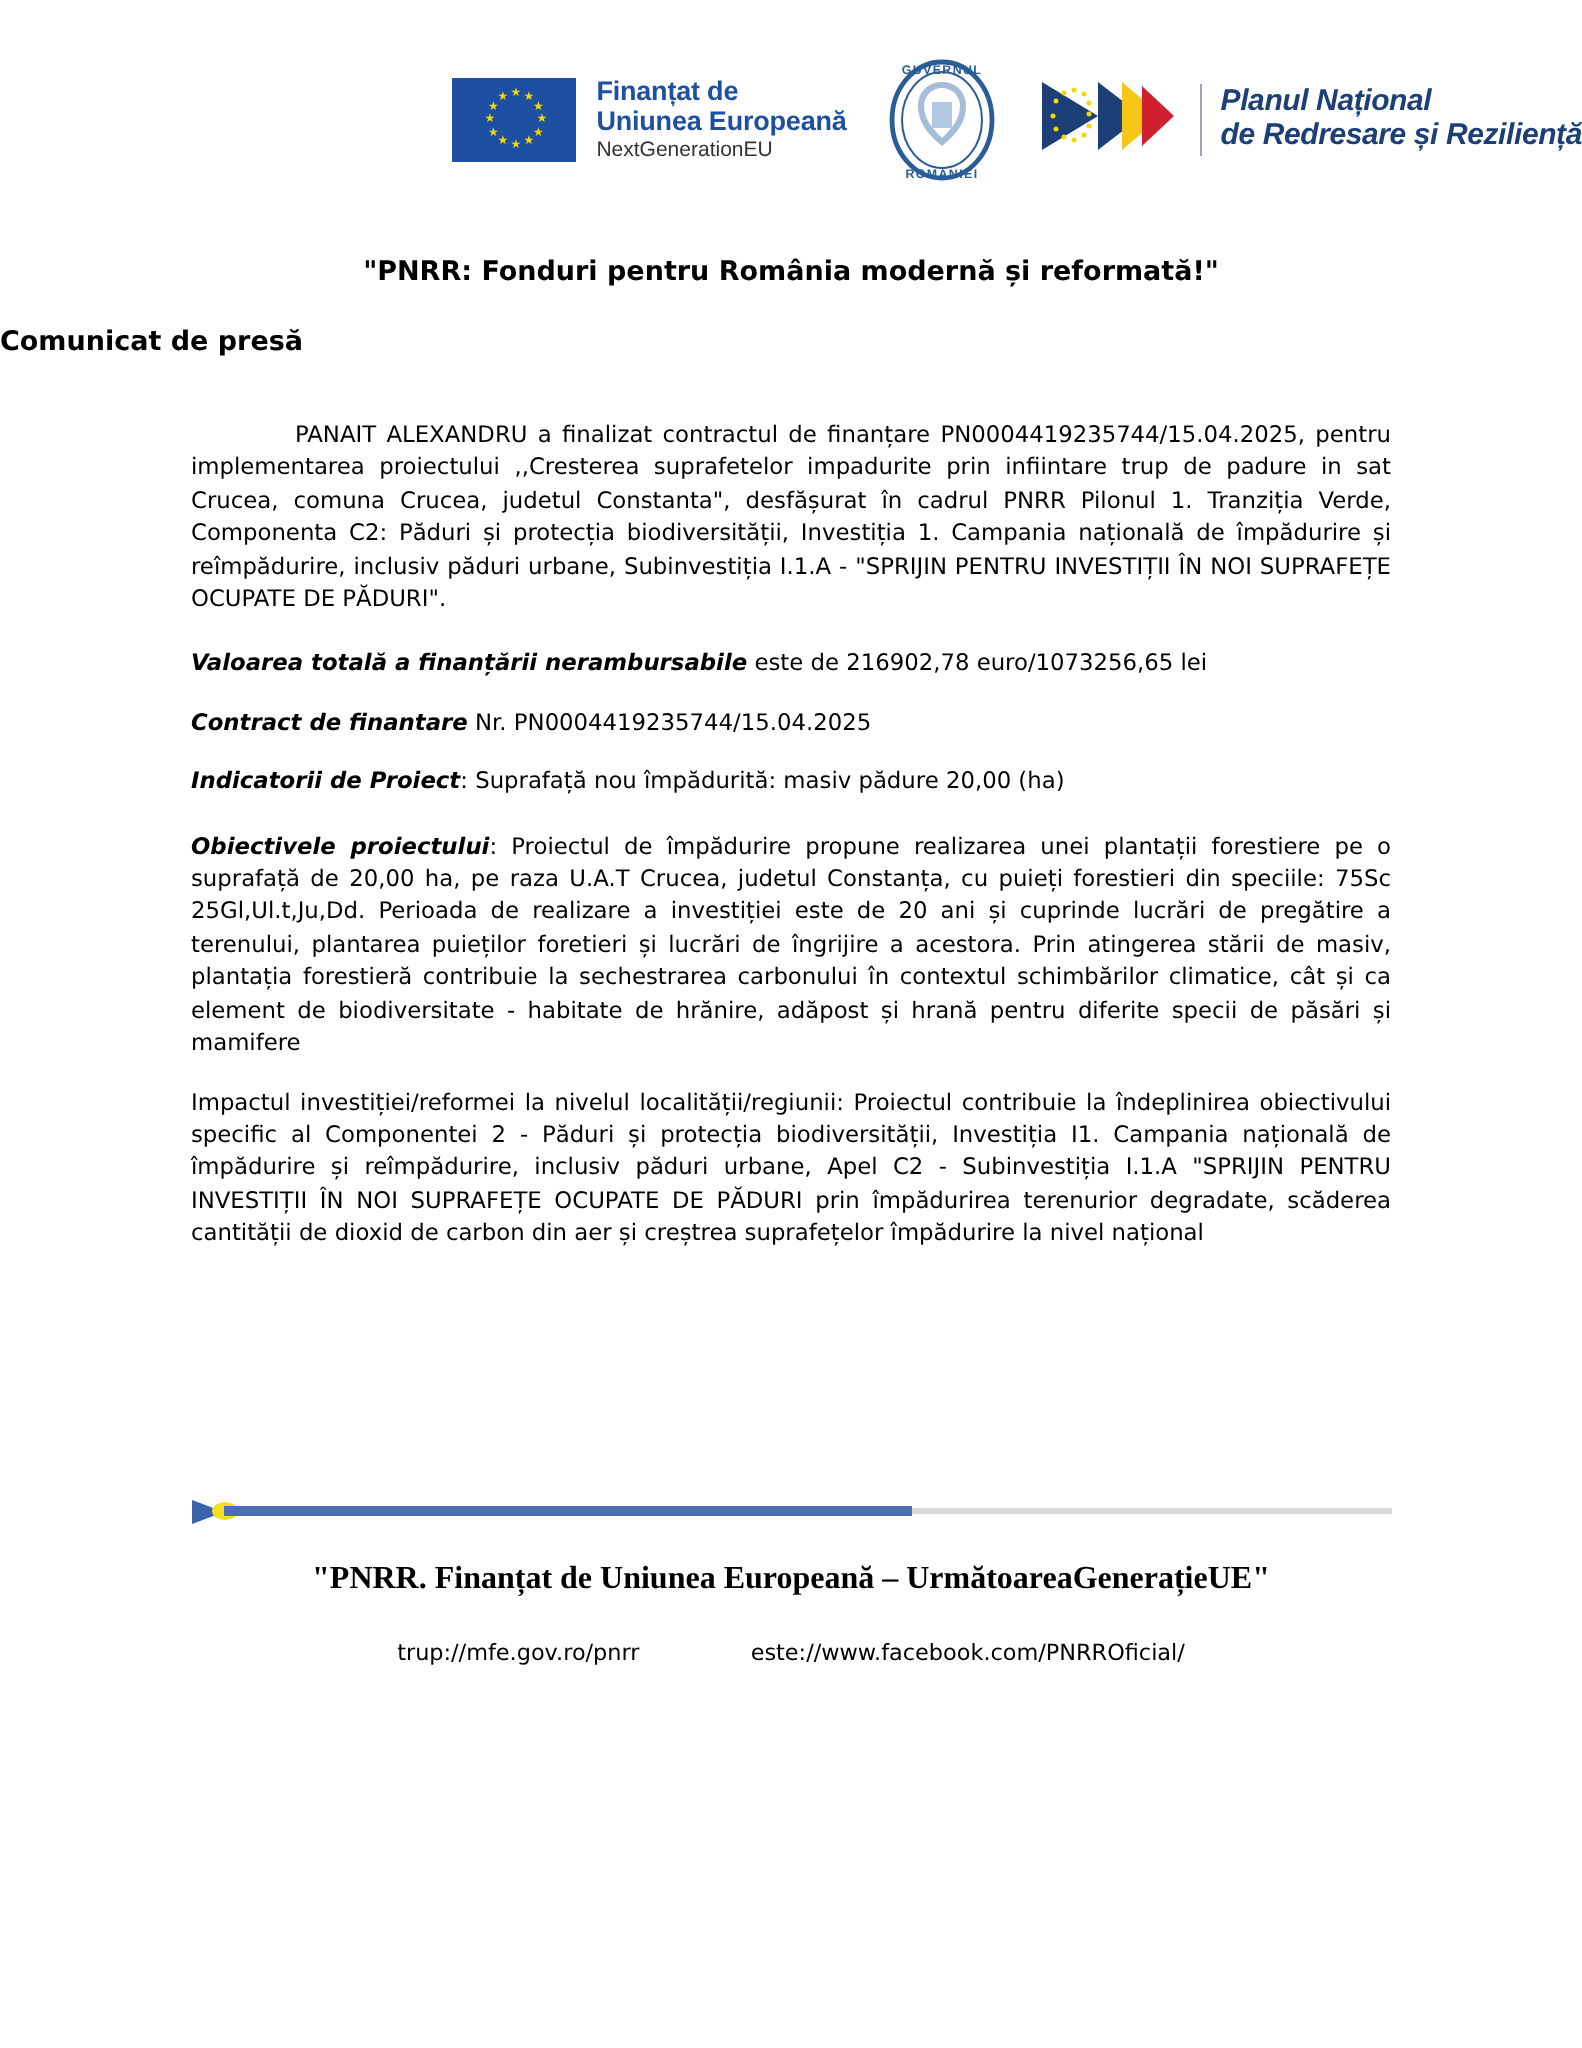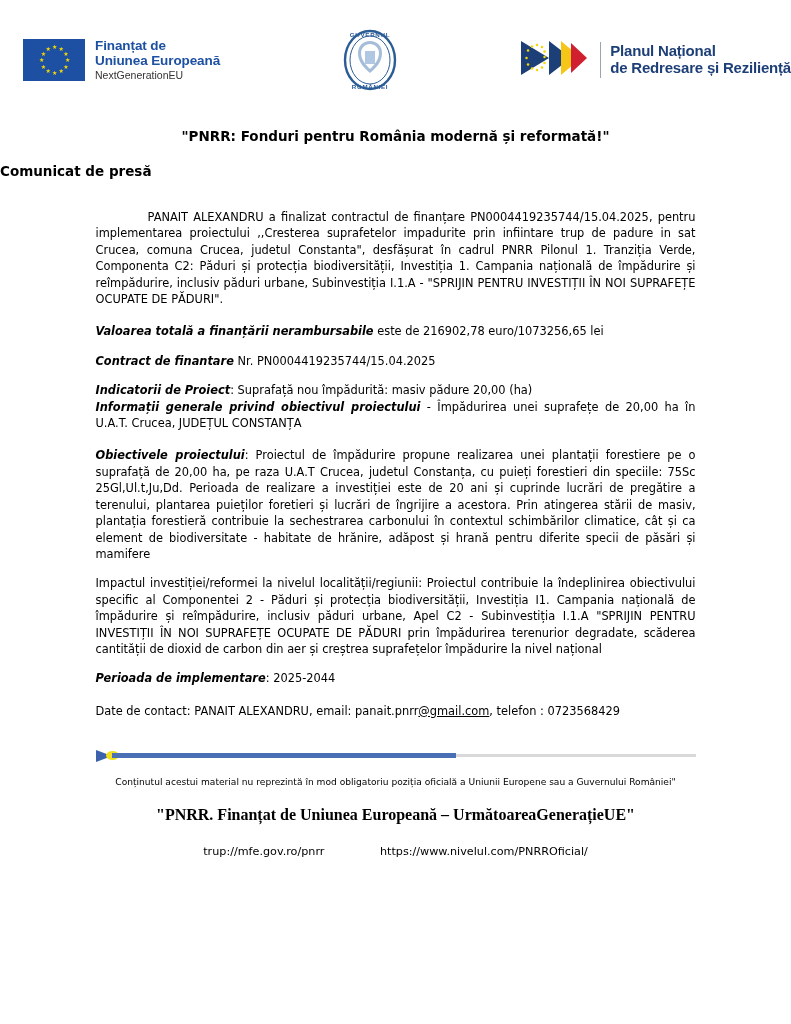--- a/index.html
+++ b/index.html
@@ -20,21 +20,21 @@
     height: 1024px;
     box-sizing: border-box;
     padding: 0;
     position: relative;
   }
 
   
   .logo-bar {
     display: flex;
     align-items: center;
-    justify-content: space-between;
+    justify-content: flex-end;
     gap: 19px;
     padding-top: 32px;
     height: 88px;
     box-sizing: border-box;
     margin-left: 23px;
   }
   .eu-logo {
     display: flex;
     align-items: center;
     gap: 10px;
@@ -91,20 +91,21 @@
     height: 36px;
     background: #9aa4b4;
   }
   .pnrr-text { line-height: 1.13; }
   .pnrr-text .p1, .pnrr-text .p2 {
     font-family: "Liberation Sans", sans-serif;
     font-weight: bold;
     font-size: 15px;
     color: #1d3f77;
     letter-spacing: -0.2px;
+    font-style: italic;
   }
 
   
   .doc-title {
     text-align: center;
     font-family: "DejaVu Sans", sans-serif;
     font-weight: bold;
     font-size: 13.5px;
     margin-top: 40px;
   }
@@ -291,47 +292,43 @@
     <p class="just"><span class="bi">Valoarea totală a finanțării nerambursabile</span><span> este de 216902,78 euro/1073256,65 lei</span></p>
 
     <div class="gap-md"></div>
 
     <p class="just"><span class="bi">Contract de finantare</span><span class="b"> Nr. PN0004419235744/15.04.2025</span></p>
 
     <div class="gap-md"></div>
 
     <p class="just"><span class="bi">Indicatorii de Proiect</span><span>: Suprafață nou împădurită: masiv pădure </span><span class="b">20,00</span><span> (ha)</span></p>
 
-    <p class="just"><span class="bi">Informații generale privind obiectivul proiectului</span><span> - Împădurirea unei suprafețe de 20,00 ha în </span><span class="b">U.A.T. Crucea</span><span>, JUDEȚUL CONSTANȚA</span></p>
 
     <div class="gap-lg"></div>
 
     <p class="just"><span class="bi">Obiectivele proiectului</span><span>: Proiectul de împădurire propune realizarea unei plantații forestiere pe o suprafață de </span><span class="b">20,00 ha</span><span>, pe raza U.A.T Crucea, judetul Constanța, cu puieți forestieri din speciile: </span><span class="b">75Sc 25Gl,Ul.t,Ju,Dd.</span><span> Perioada de realizare a investiției este de 20 ani și cuprinde lucrări de pregătire a terenului, plantarea puieților foretieri și  lucrări de îngrijire a acestora. Prin atingerea stării de masiv, plantația forestieră contribuie la sechestrarea carbonului în contextul schimbărilor climatice, cât și ca element de biodiversitate - habitate de hrănire, adăpost și hrană pentru diferite specii de păsări și mamifere</span></p>
 
     <div class="gap-md"></div>
 
     <p class="just"><span class="b">Impactul investiției/reformei la nivelul localității/regiunii</span><span>: Proiectul contribuie la îndeplinirea obiectivului specific al Componentei 2 - Păduri și protecția biodiversității, Investiția I1. Campania națională de împădurire și reîmpădurire, inclusiv păduri urbane, Apel C2 - Subinvestiția I.1.A "SPRIJIN PENTRU INVESTIȚII ÎN NOI SUPRAFEȚE OCUPATE DE PĂDURI prin împădurirea terenurior degradate, scăderea cantității de dioxid de carbon din aer și creștrea suprafețelor împădurire la nivel național</span></p>
 
     <div class="gap-md"></div>
 
-    <p class="just"><span class="bi">Perioada de implementare</span><span class="b">: 2025-2044</span></p>
 
     <div class="gap-lg"></div>
 
 
-    <p class="just"><span class="b">Date de contact</span><span class="b">: PANAIT ALEXANDRU, email: panait.pnrr</span><a class="link" href="#">@gmail.com</a><span>, telefon : 0723568429</span></p>
   </div>
 
   <div class="footer">
     <div class="deco-wrap">
       <div class="deco-tri"></div>
       <div class="deco-dot"></div>
       <div class="deco-blue"></div>
       <div class="deco-gray"></div>
     </div>
-    <div class="disclaimer">Conținutul acestui material nu reprezintă în mod obligatoriu poziția oficială a Uniunii Europene sau a Guvernului României"</div>
     <div class="footer-title">"PNRR. Finanțat de Uniunea Europeană – UrmătoareaGenerațieUE"</div>
     <div class="footer-links">
       <span class="lnk">trup://mfe.gov.ro/pnrr</span>
-      <span class="lnk">https://www.nivelul.com/PNRROficial/</span>
+      <span class="lnk">este://www.facebook.com/PNRROficial/</span>
     </div>
   </div>
 </div>
 
 </body></html>

